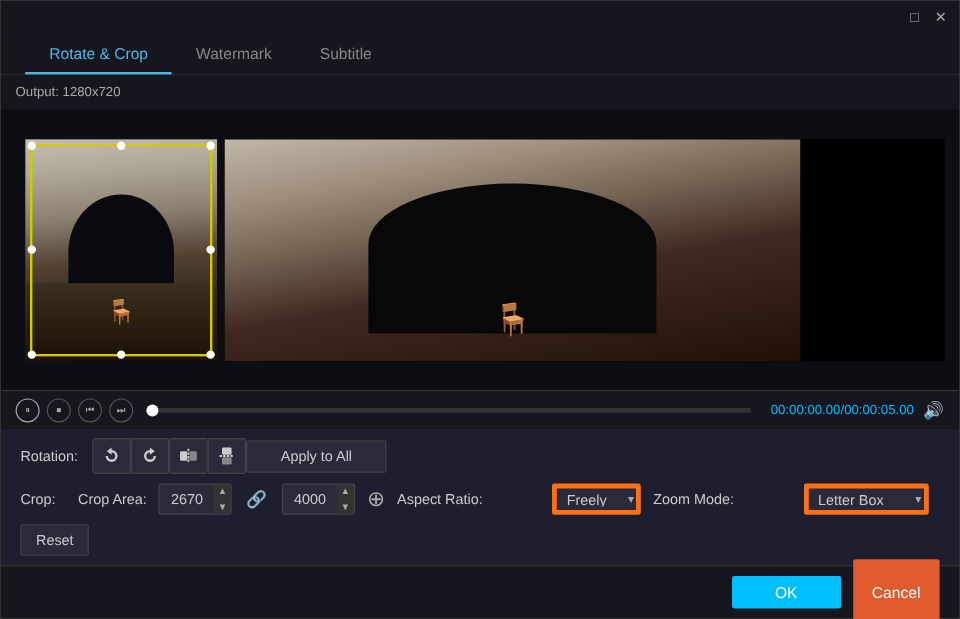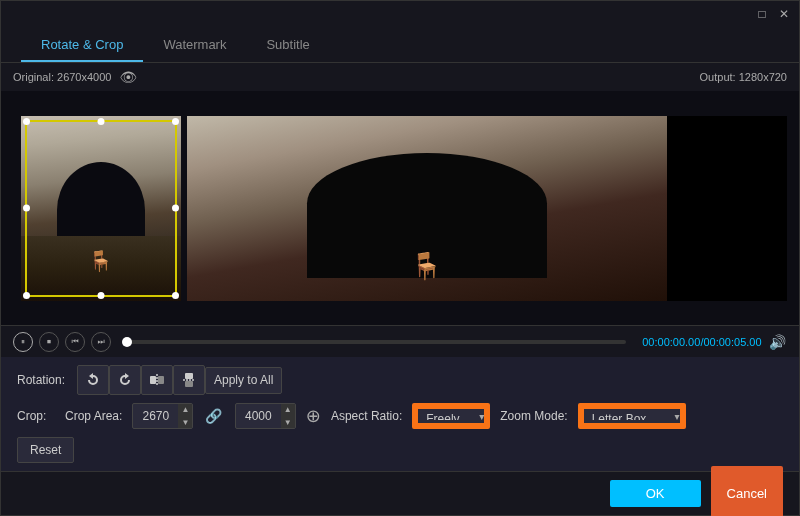--- a/index.html
+++ b/index.html
@@ -270,21 +270,21 @@
       display: flex;
       align-items: center;
       justify-content: center;
       font-size: 14px;
       border-radius: 2px;
     }
     .apply-all-btn {
       background: #2a2a3a;
       border: 1px solid #444;
       color: #ccc;
-      padding: 4px 8px;
+      padding: 4px 28px;
       cursor: pointer;
       font-size: 12px;
       border-radius: 2px;
       height: 27px;
     }
     .crop-row {
       display: flex;
       align-items: center;
       gap: 10px;
     }
@@ -349,28 +349,29 @@
       font-size: 12px;
     }
     .select-wrapper {
       position: relative;
       display: flex;
       align-items: center;
     }
     .dropdown-select {
       appearance: none;
       background: #2a2a3a;
-      border: 6px solid #f97316;
+      border: 4px solid #f97316;
       color: #ccc;
       font-size: 12px;
       padding: 3px 24px 3px 8px;
       height: 26px;
       cursor: pointer;
       border-radius: 2px;
       outline: none;
+      margin-left: 48px;
     }
     .select-arrow {
       position: absolute;
       right: 6px;
       pointer-events: none;
       color: #aaa;
       font-size: 10px;
     }
     .zoom-label {
       color: #ccc;
@@ -469,24 +470,20 @@
 
   <div class="tabs">
     <div class="tab active">Rotate &amp; Crop</div>
     <div class="tab">Watermark</div>
     <div class="tab">Subtitle</div>
   </div>
 
   <div class="preview-area">
 
     <div class="file-info-bar">
-      <div class="file-info-left">
-        <span>Original: 2670x4000</span>
-        <span class="eye-icon">👁</span>
-      </div>
       <div class="file-info-right">Output: 1280x720</div>
     </div>
 
     <div class="preview-canvas">
       <div class="images-container">
 
         <div class="image-wrapper">
           <div class="left-image-area">
             <div class="img-sim">
               <div class="img-bg"></div>

